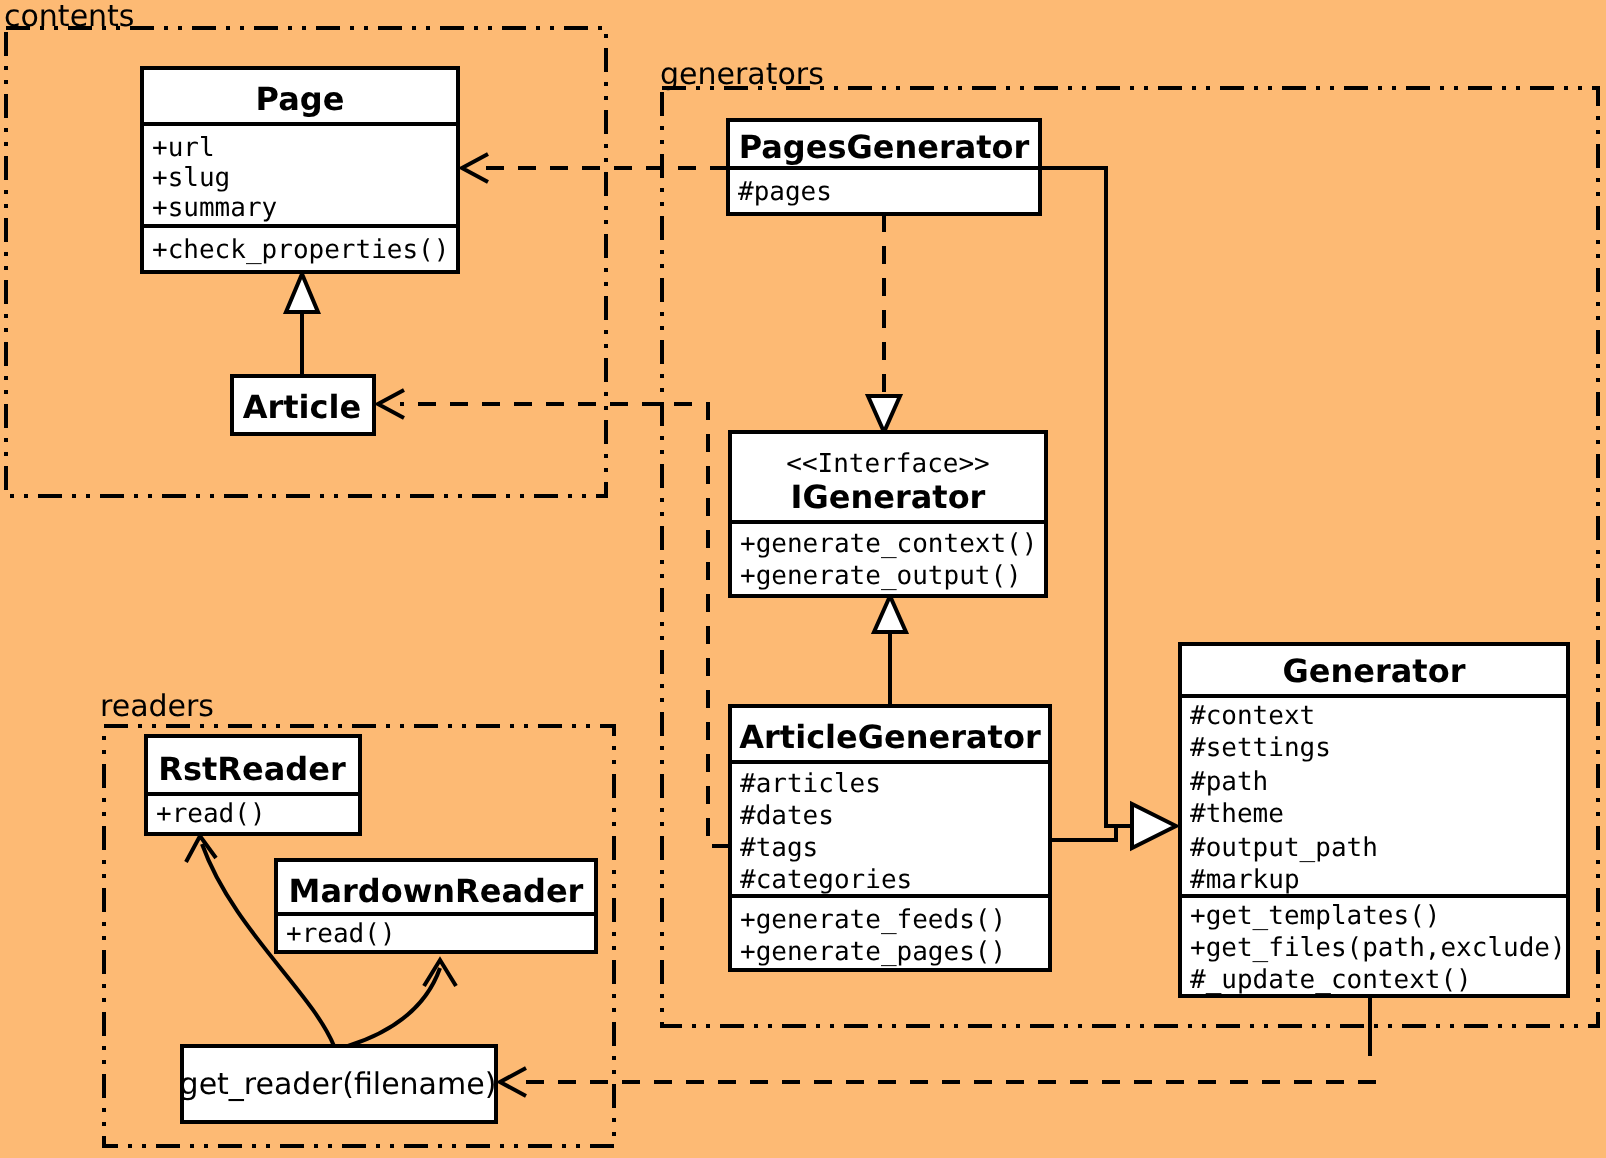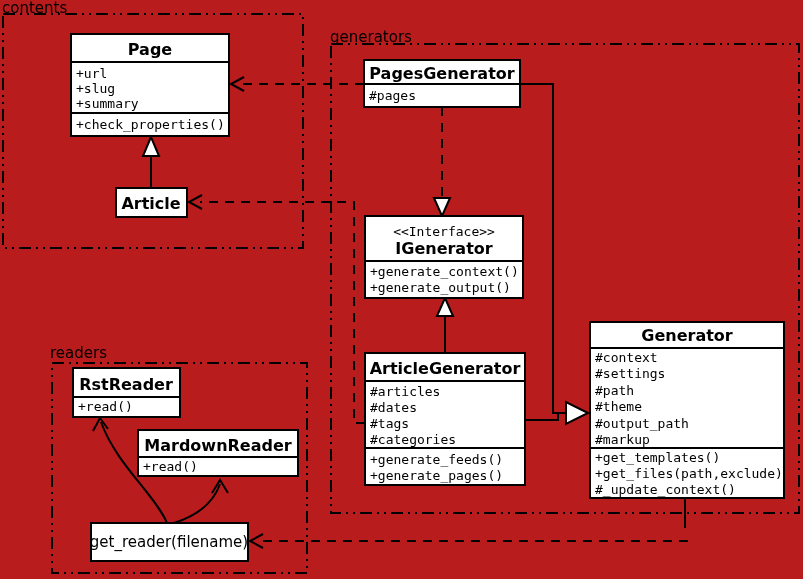--- a/index.html
+++ b/index.html
@@ -1,16 +1,16 @@
 <!DOCTYPE html>
 <html><head>
 <meta charset="utf-8">
 <style>
   html, body { margin: 0; padding: 0; background: #ffffff; }
-  #stage { width: 803px; height: 579px; position: relative; background: #b91c1c; }
+  #stage { width: 803px; height: 579px; position: relative; background: #fdba74; }
   svg { display: block; }
   .box  { fill: #ffffff; stroke: #000000; stroke-width: 2; }
   .ln   { stroke: #000000; stroke-width: 2; }
   .pkg  { fill: none; stroke: #000000; stroke-width: 2; stroke-dasharray: 12 5 2 5 2 5; }
   .dash { fill: none; stroke: #000000; stroke-width: 2; stroke-dasharray: 9 7; }
   .solid{ fill: none; stroke: #000000; stroke-width: 2; }
   .tri  { fill: #ffffff; stroke: #000000; stroke-width: 2; stroke-linejoin: miter; }
   .openhead { fill: none; stroke: #000000; stroke-width: 2; stroke-linejoin: miter; }
   text { fill: #000000; }
   .title  { font: bold 16px "DejaVu Sans", sans-serif; text-anchor: middle; }

